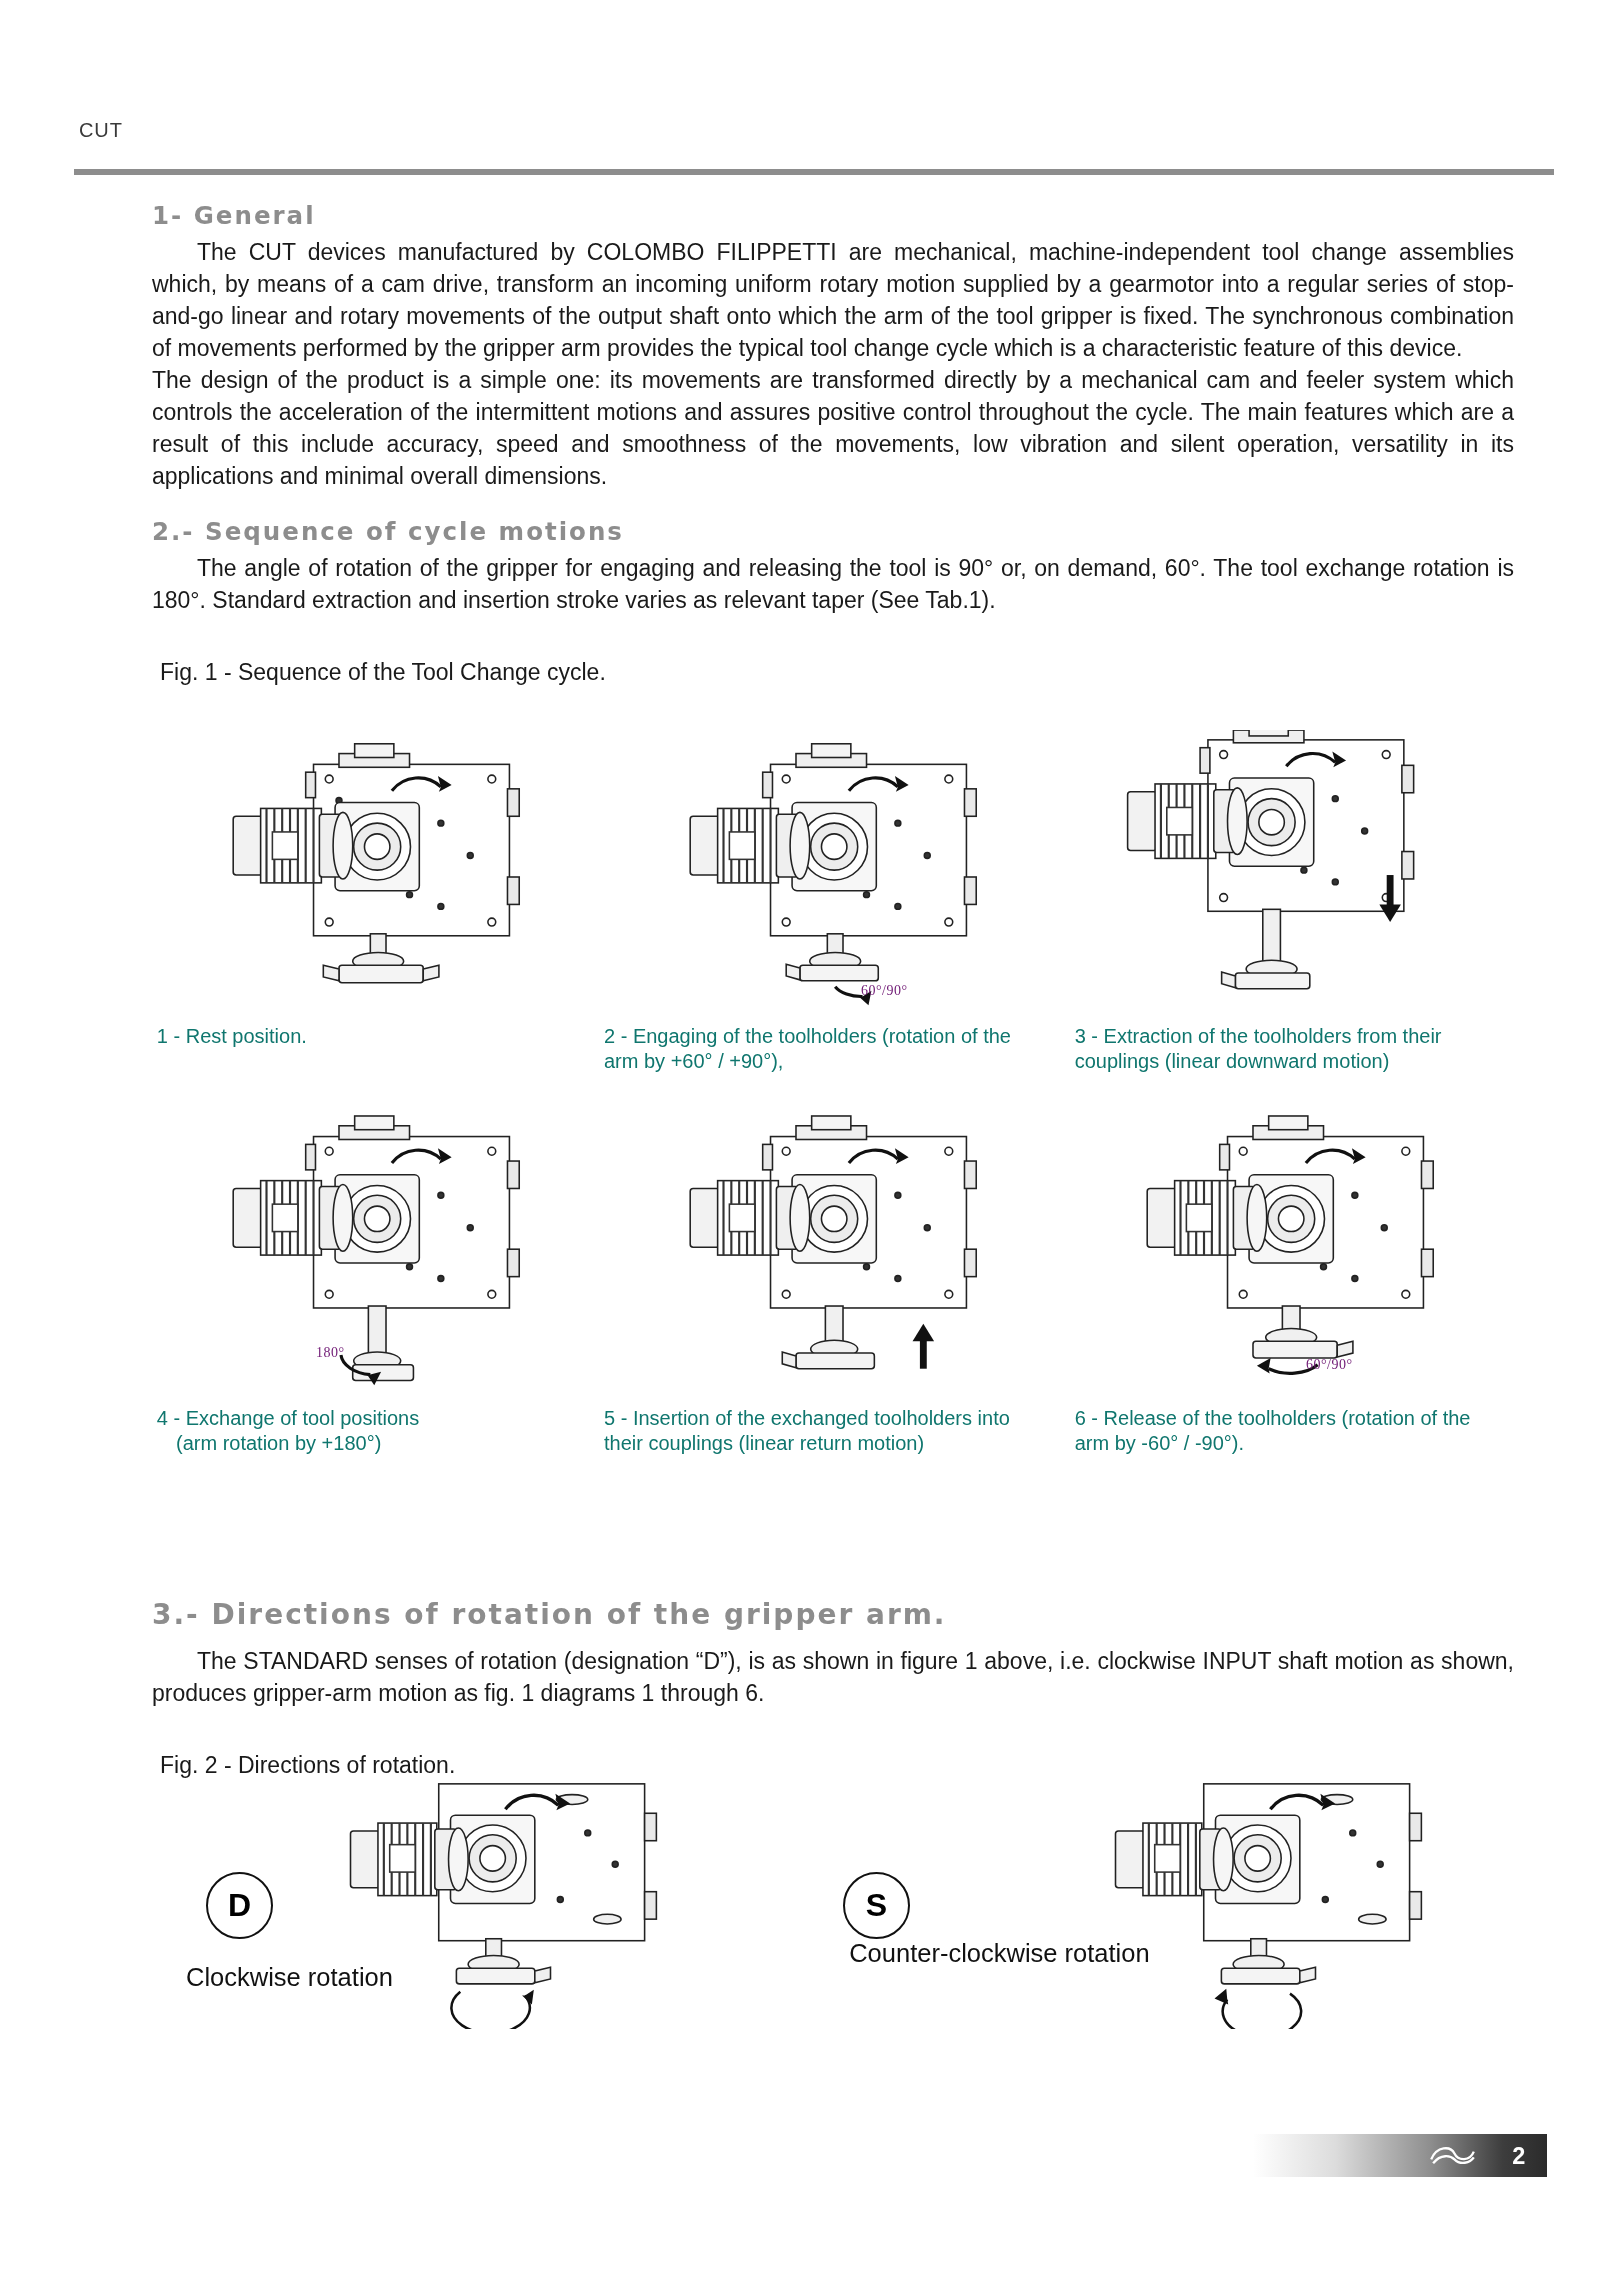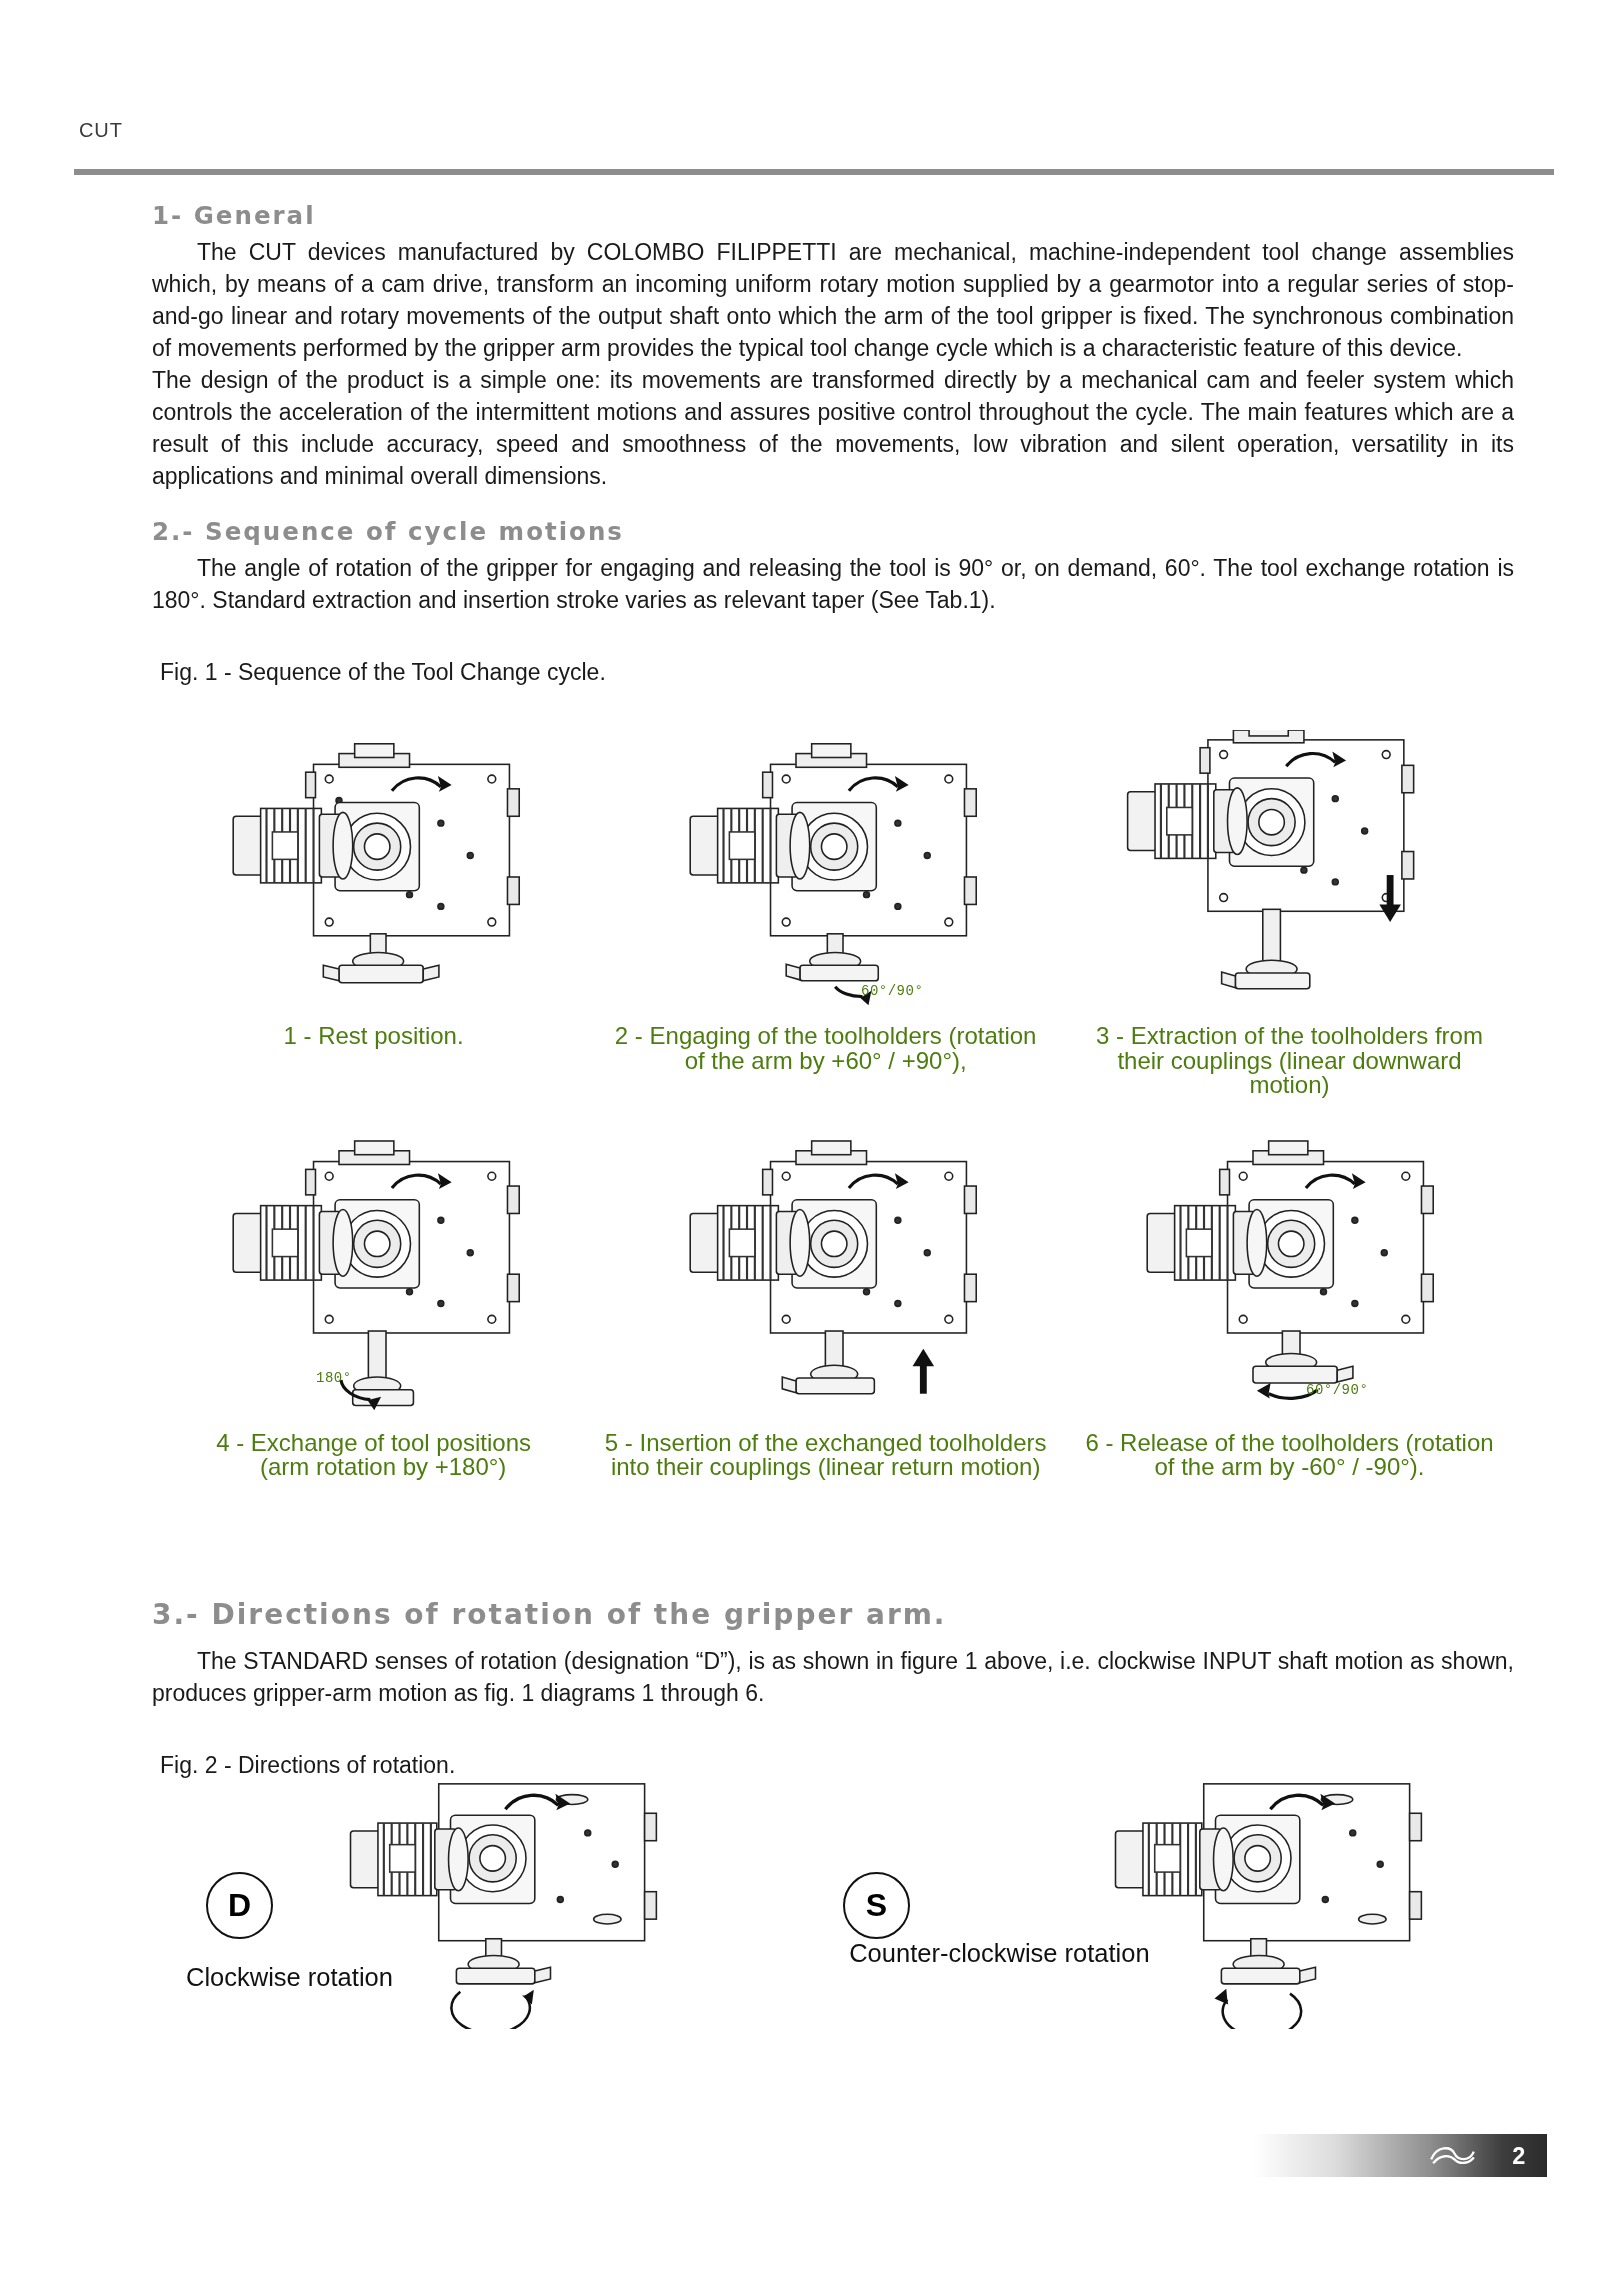--- a/index.html
+++ b/index.html
@@ -108,25 +108,24 @@
   }
   .fig-cell {
     width: 457px;
     position: relative;
   }
   .fig-art {
     height: 294px;
     position: relative;
   }
   .fig-label {
-    font-size: 24px;
+    font-size: 20px;
     line-height: 24.5px;
-    color: #4d7c0f;
+    color: #0f766e;
     padding-right: 13.7px;
-    text-align: center;
   }
   .fig-label.pad1 { padding-left: 9.8px; }
   .fig-label.pad2 { padding-left: 0px; }
   .fig-label.indent2 { padding-left: 13.7px; }
 
   
   .fig2 {
     position: absolute;
     left: 147px;
     top: 1794px;
@@ -191,22 +190,22 @@
     top: 5.9px;
     width: 55px;
     height: 31px;
   }
 
   
   svg.machine { display:block; }
   .deg-label {
     position: absolute;
     font-size: 14px;
-    font-family: Liberation Mono, monospace;
-    color: #4d7c0f;
+    font-family: Liberation Serif, serif;
+    color: #701a75;
     letter-spacing: 0.5px;
   }
 </style>
 </head>
 <body>
 
 <div class="page">
 
   <div class="header">
     <div class="header-left">CUT</div>

